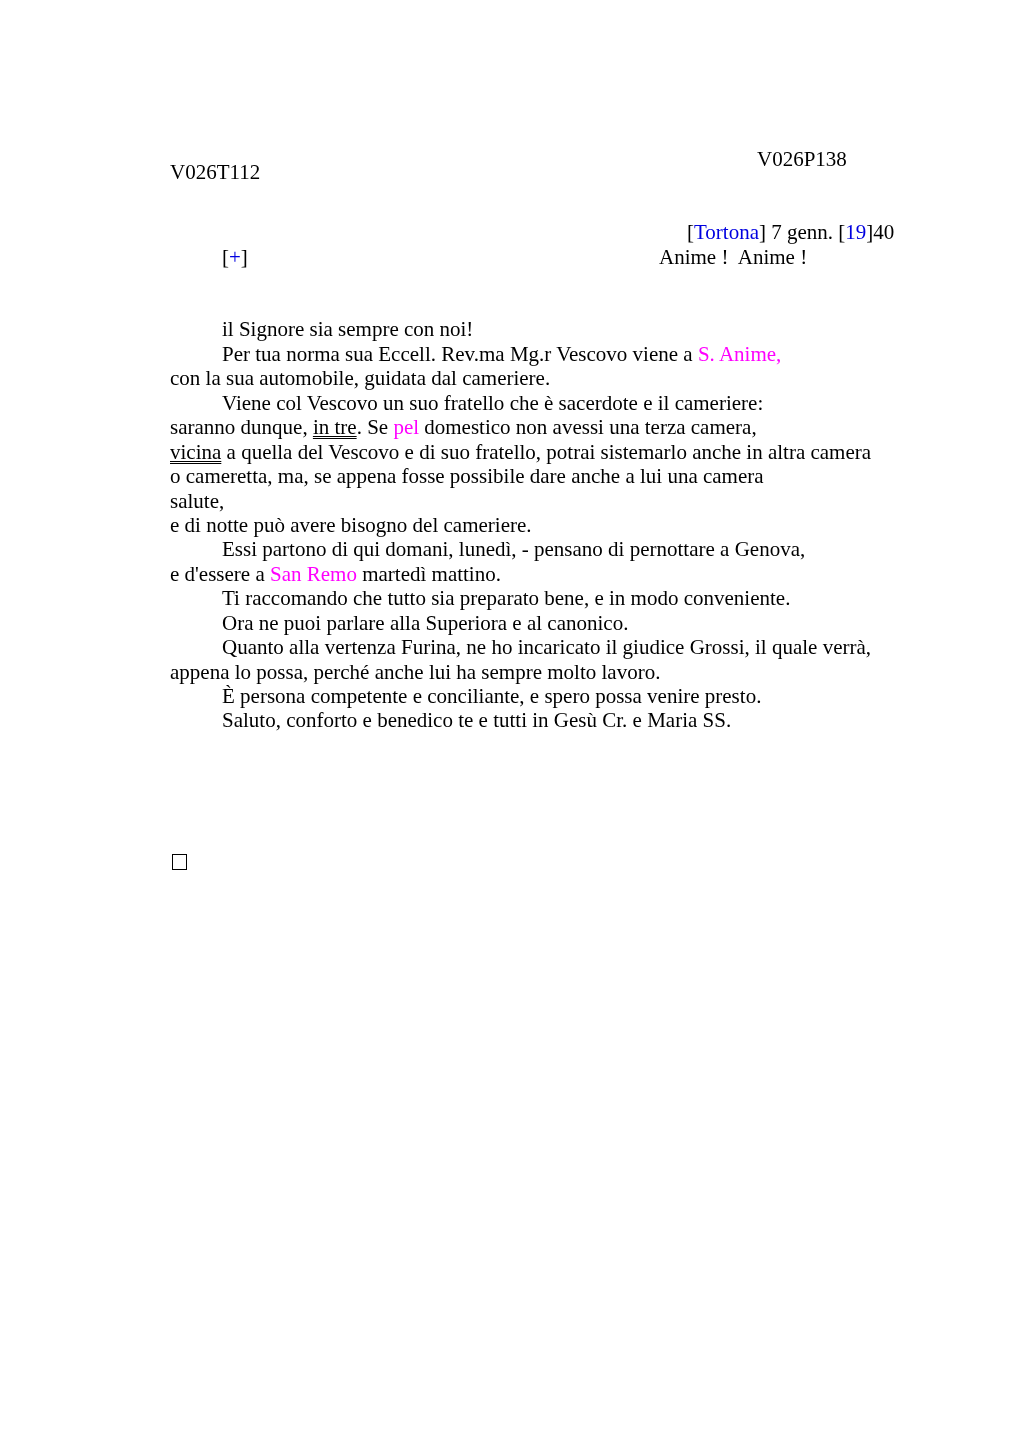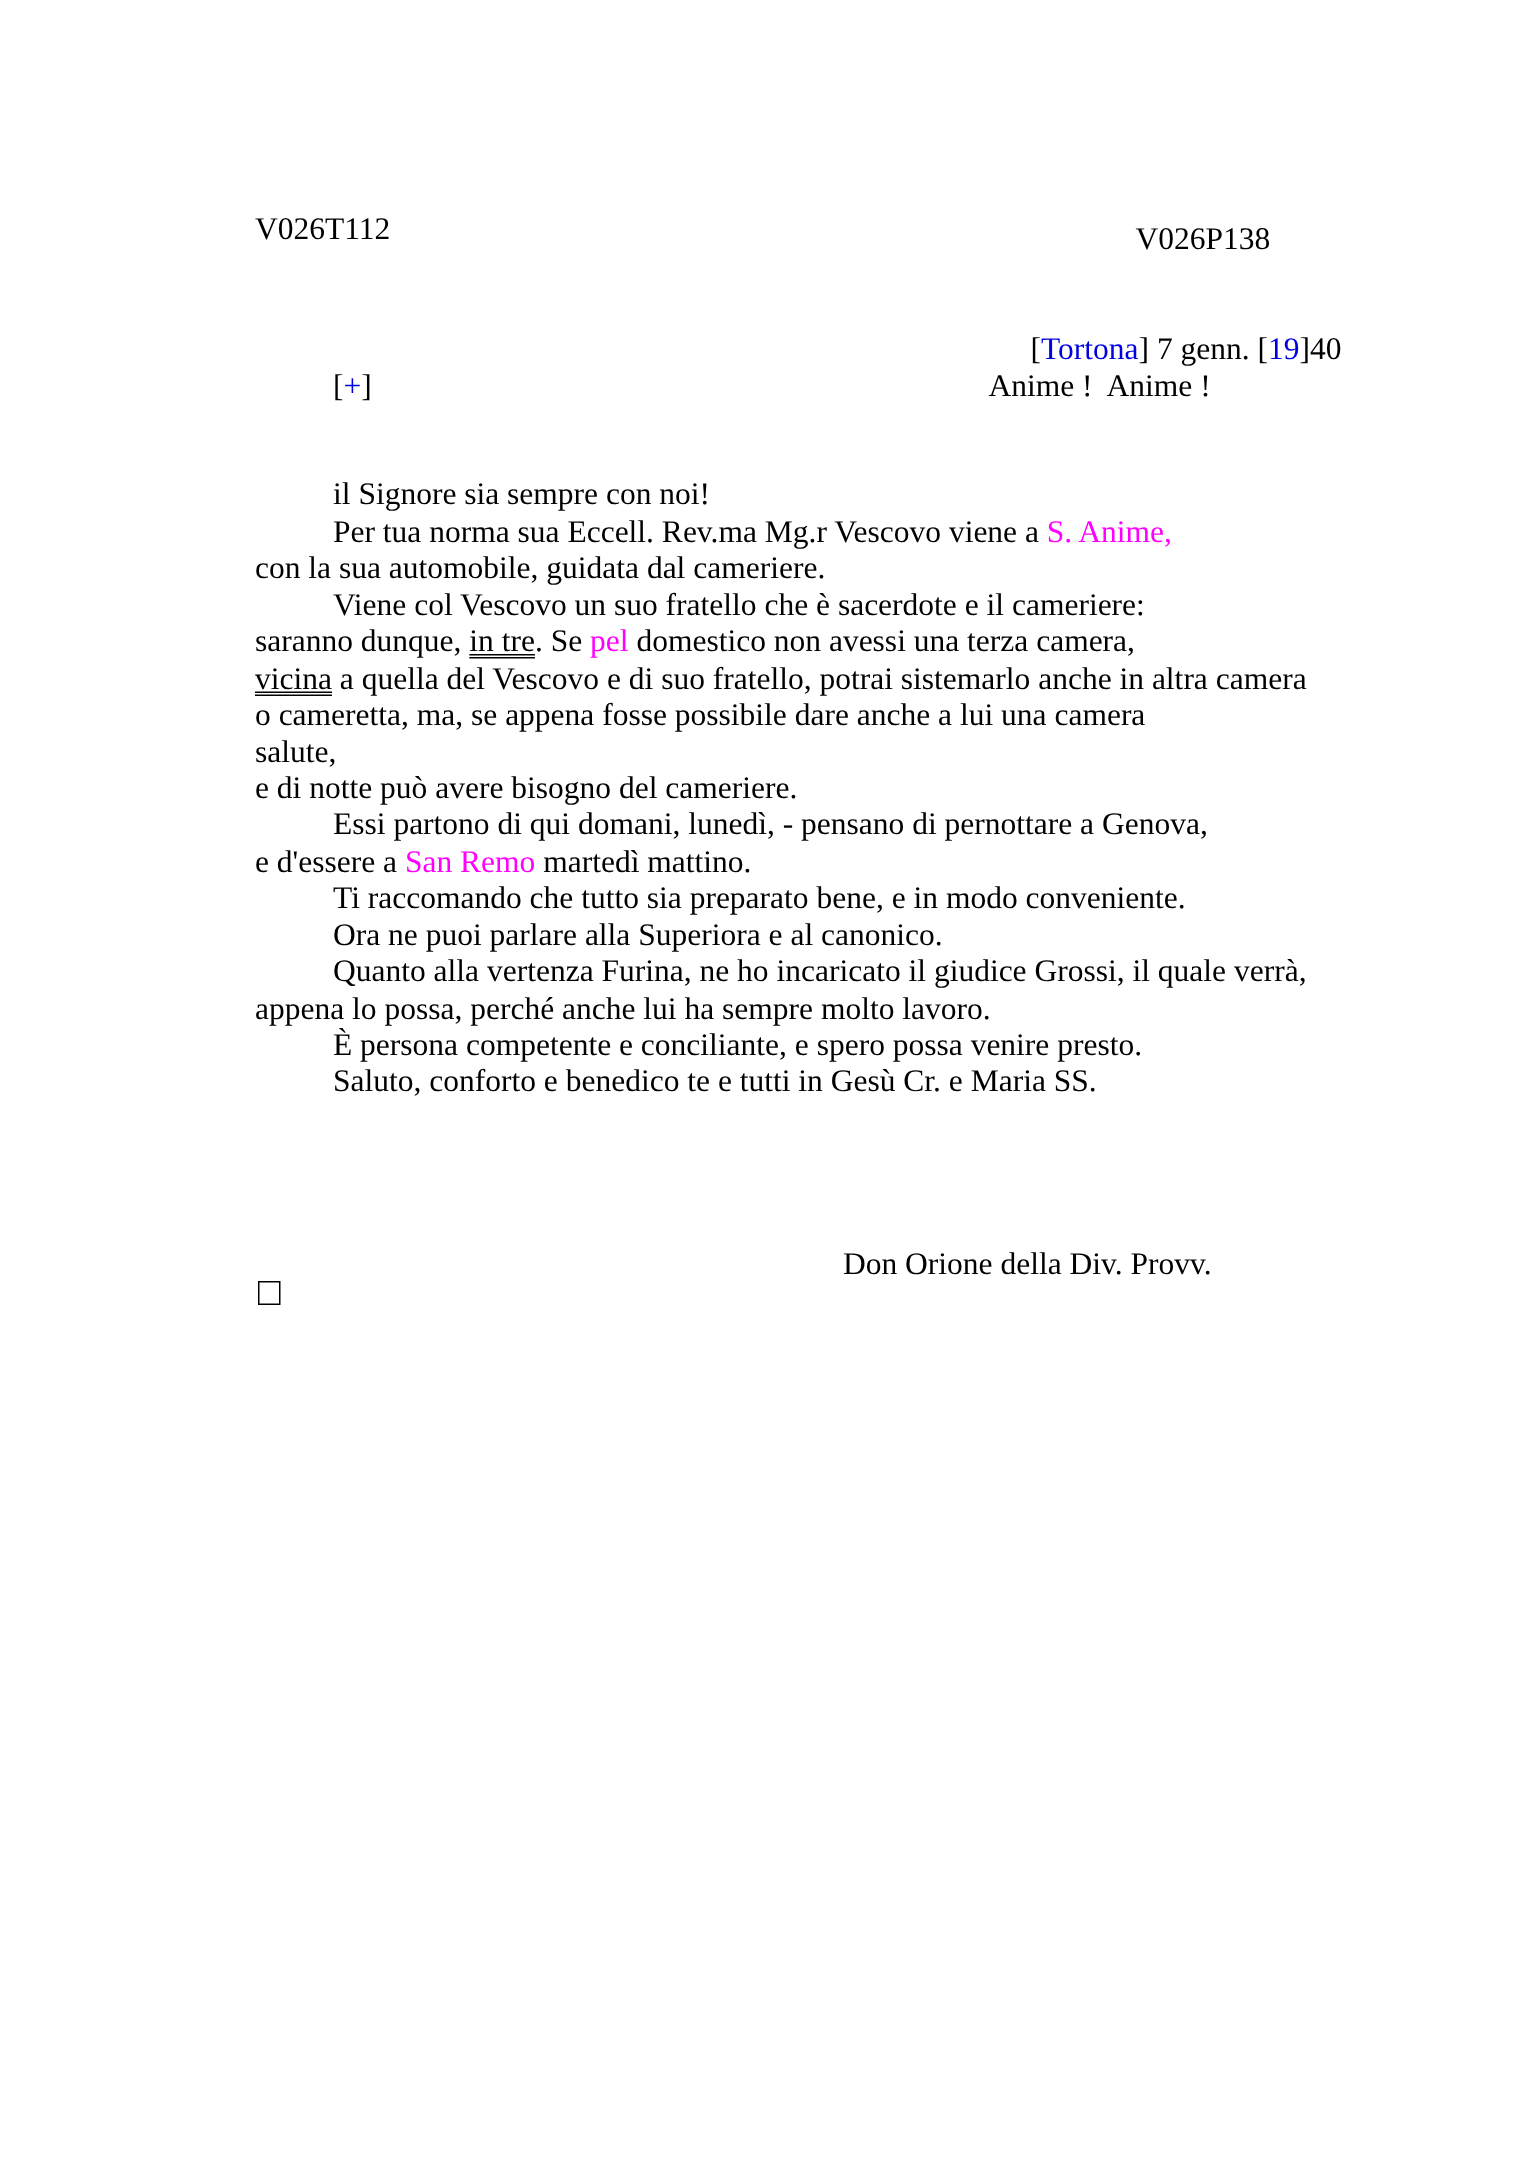--- a/index.html
+++ b/index.html
@@ -6,21 +6,21 @@
   .page {
     position: relative;
     width: 1024px;
     height: 1450px;
     background: #ffffff;
     font-family: "Liberation Serif", "DejaVu Serif", serif;
     font-size: 21px;
     color: #000000;
     overflow: hidden;
   }
-  .hdr-left  { position: absolute; left: 170px; top: 140px; }
+  .hdr-left  { position: absolute; left: 170px; top: 160px; }
   .hdr-right { position: absolute; left: 757px; top: 147px; }
   .dateline  { position: absolute; left: 687px; top: 220px; white-space: pre; }
   .plusmark  { position: absolute; left: 222px; top: 245px; white-space: pre; }
   .motto     { position: absolute; left: 659px; top: 245px; white-space: pre; }
   .body-block { position: absolute; left: 170px; top: 293px; width: 740px; }
   .line { height: 24.45px; line-height: 24.45px; white-space: pre; }
   .line.ind { text-indent: 52px; }
   .signature { position: absolute; left: 562px; top: 830px; }
   .end-square {
     position: absolute; left: 172px; top: 854px;
@@ -66,15 +66,14 @@
       <div class="line"><span class="seg">e di notte </span><span class="seg u">può avere bisogno del cameriere</span><span class="seg">.</span></div>
       <div class="line ind"><span class="seg">Essi partono di qui </span><span class="seg u">doman</span><span class="seg">i, lunedì, - pensano di pernottare a Genova,</span></div>
       <div class="line"><span class="seg">e </span><span class="seg u">d'essere a </span><span class="seg u m">San Remo</span><span class="seg u"> martedì mattino</span><span class="seg">.</span></div>
       <div class="line ind"><span class="seg">Ti raccomando che tutto sia </span><span class="seg u">preparato bene</span><span class="seg">, e </span><span class="seg u">in modo conveniente</span><span class="seg">.</span></div>
       <div class="line ind"><span class="seg">Ora ne puoi parlare alla Superiora e al canonico.</span></div>
       <div class="line ind"><span class="seg">Quanto alla vertenza Furina, ne ho incaricato il giudice Grossi, il quale verrà,</span></div>
       <div class="line"><span class="seg">appena lo possa, perché anche lui ha sempre molto lavoro.</span></div>
       <div class="line ind"><span class="seg">È persona competente e conciliante, e spero possa venire presto.</span></div>
       <div class="line ind"><span class="seg">Saluto, conforto e benedico te e tutti in Gesù Cr. e Maria SS.</span></div>
     </div>
-  <div class="signature">Don Orione della Div. Provv.</div>
   <div class="end-square"></div>
 </div>
 
 </body></html>

